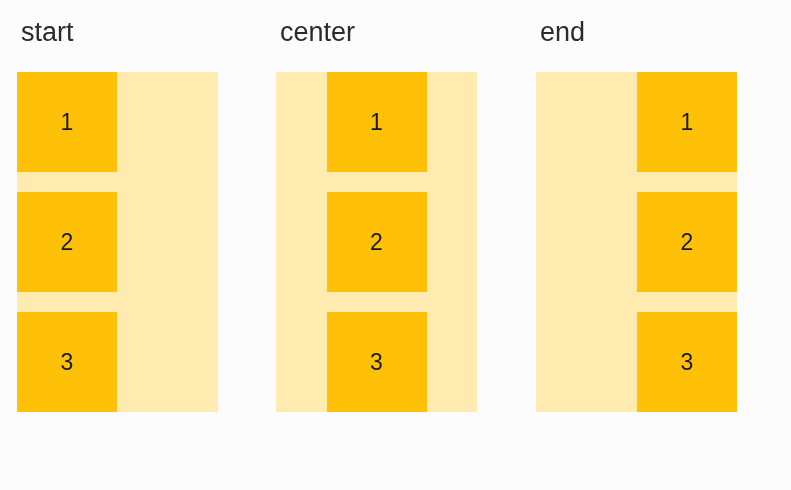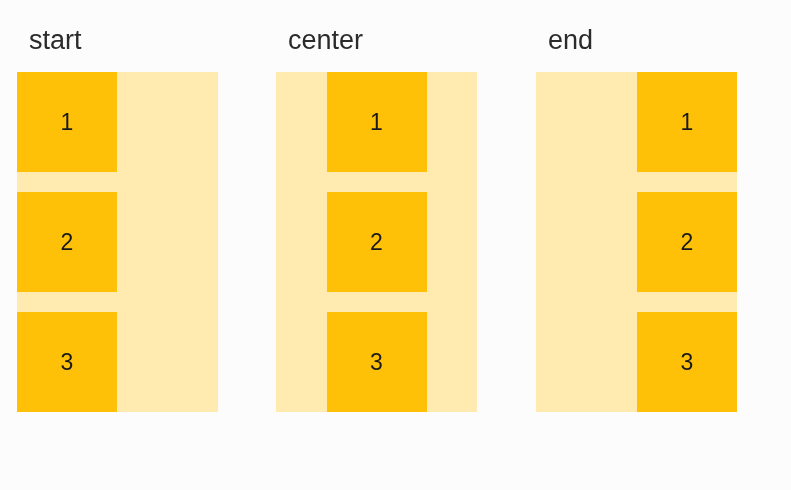--- a/index.html
+++ b/index.html
@@ -28,21 +28,21 @@
     width: 201px;
   }
   .demo-start  { left: 17px;  }
   .demo-center { left: 276px; }
   .demo-end    { left: 536px; }
 
   .demo-label {
     position: absolute;
     top: 16px;
     left: 1px;
-    margin: 11px;
+    margin: 3px;
     font-size: 27px;
     font-weight: 400;
     line-height: 1;
     color: #2b2b2b;
     white-space: nowrap;
   }
 
   
   .flex-container {
     position: absolute;

